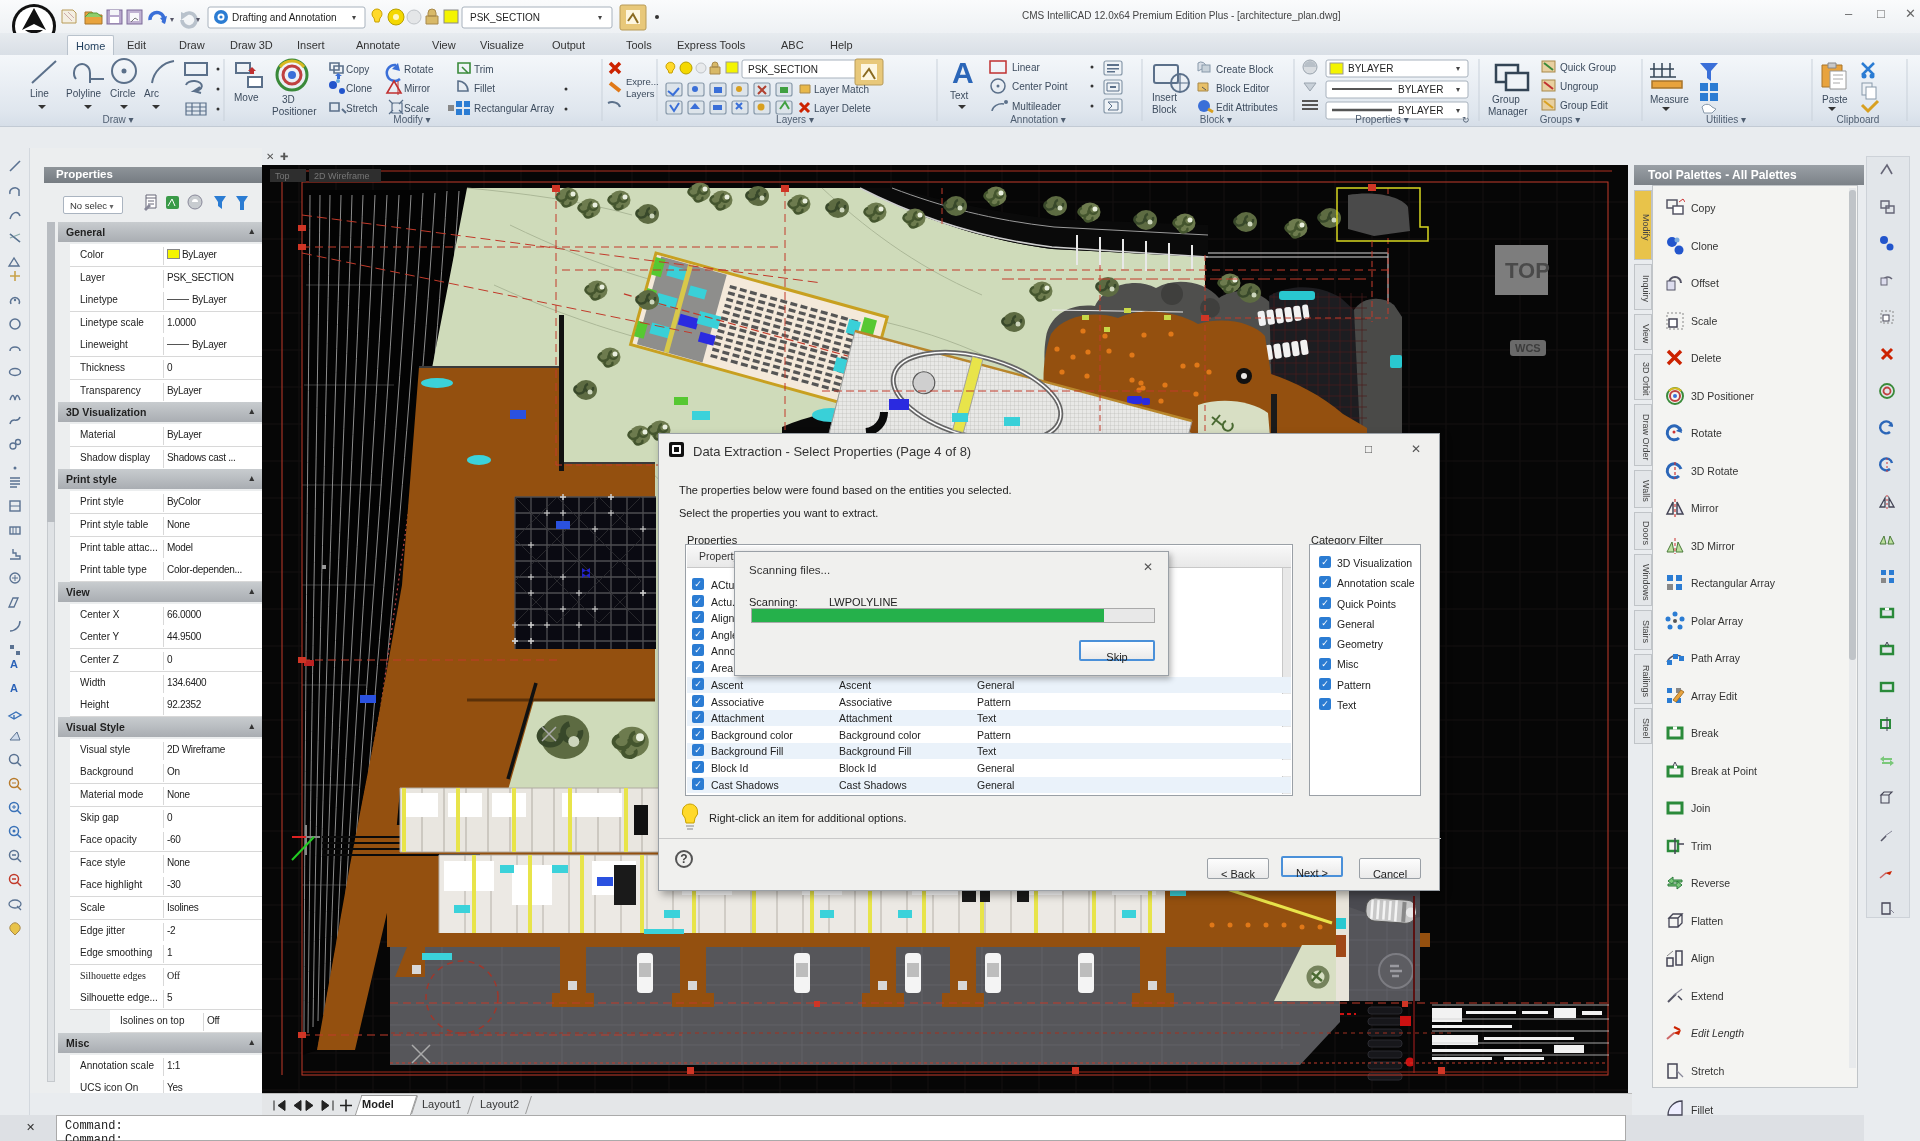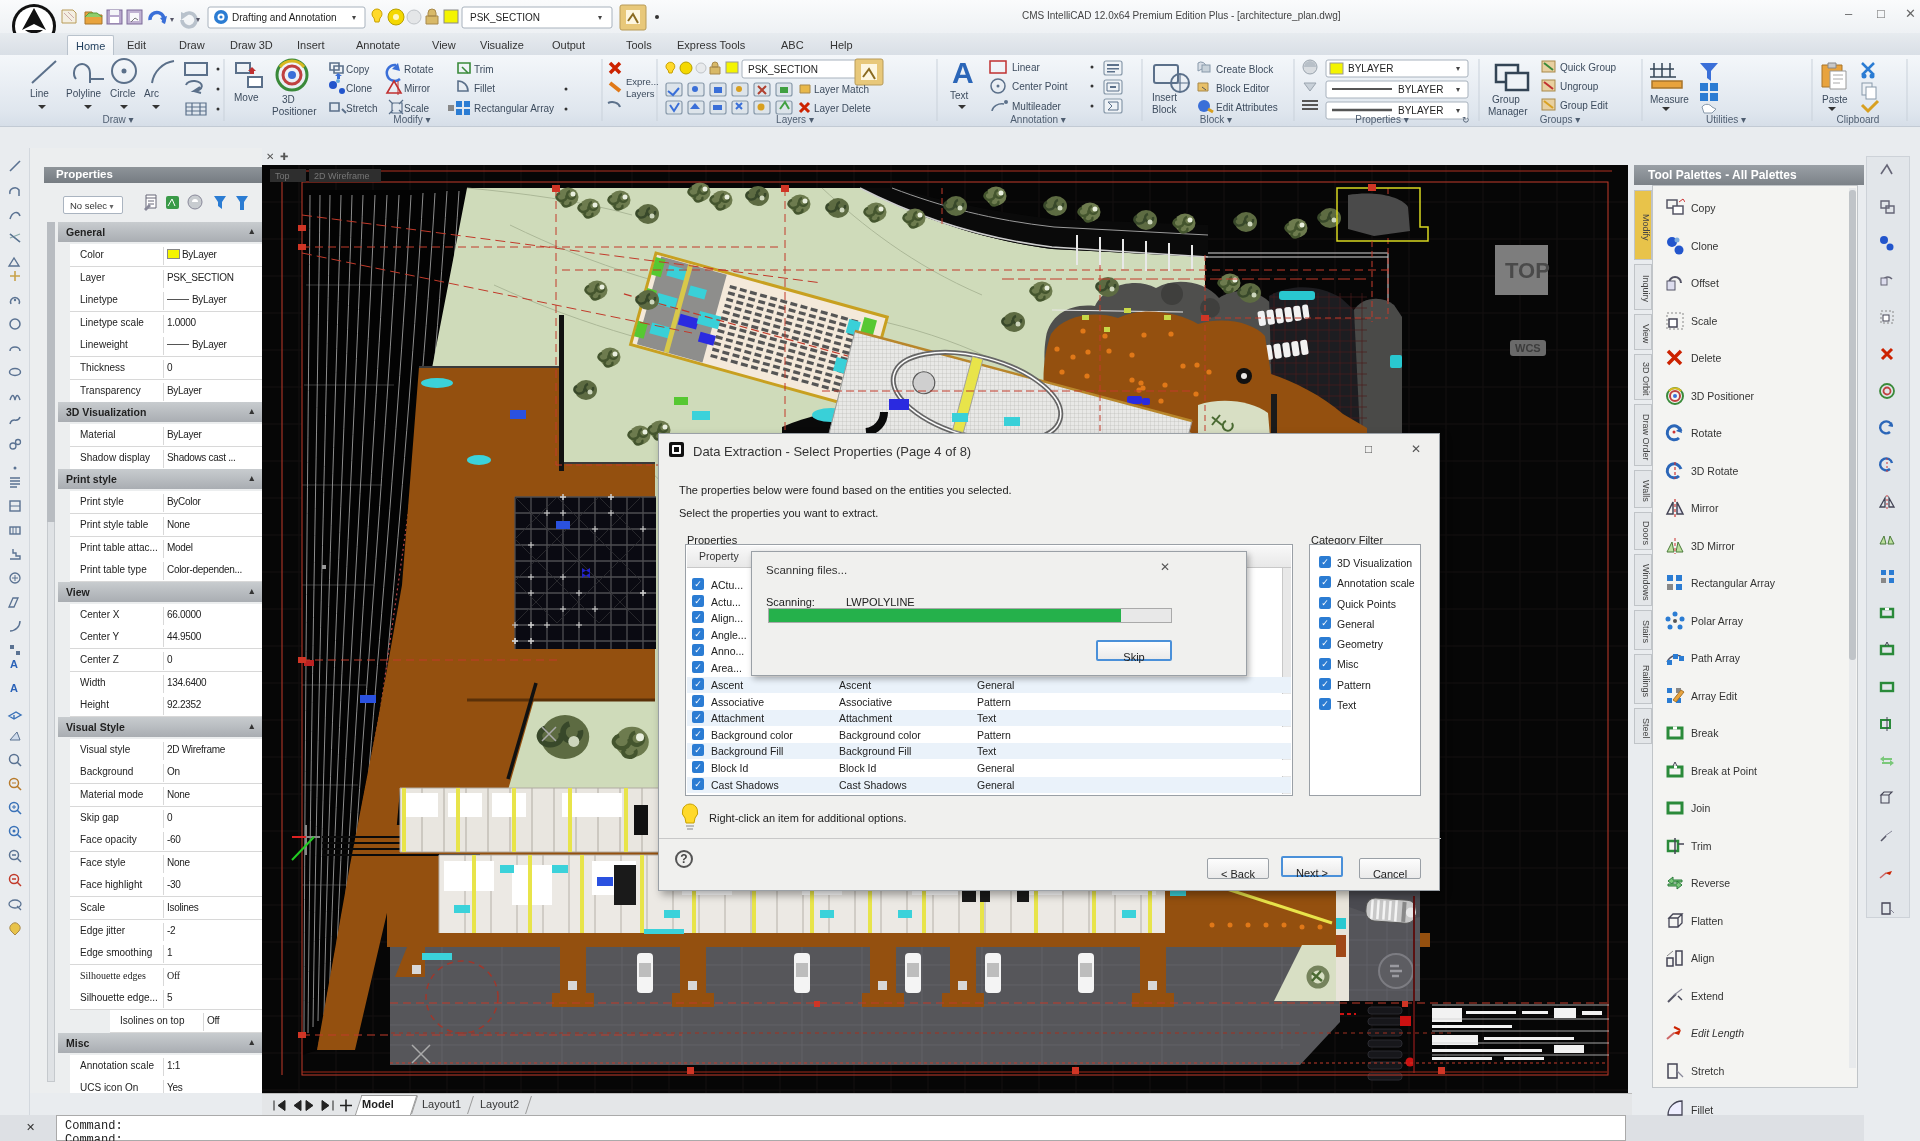--- a/index.html
+++ b/index.html
@@ -41,21 +41,21 @@
   
   #palette { left:1632px; top:148px; width:232px; height:942px; background:#e9ecef; }
   #palhead { left:2px; top:17px; width:230px; height:20px; background:linear-gradient(#9aa0a6,#7c8288); color:#fff; font-weight:bold; font-size:12px; padding:3px 0 0 14px; }
   #palbody { left:20px; top:37px; width:206px; height:903px; background:#f4f4f2; border:1px solid #c0c4c8; }
   .palitem { position:absolute; left:8px; font-size:10.5px; color:#333; }
   .ptab { position:absolute; left:2px; width:18px; background:#e3e6e9; border:1px solid #c0c4c8; font-size:9px; color:#444; writing-mode:vertical-rl; text-align:center; border-radius:0 0 0 0; }
   
   #rightstrip { left:1864px; top:148px; width:56px; height:993px; background:#e9ecef; }
   
   #dlg { left:658px; top:433px; width:782px; height:458px; background:#f0f0ee; border:1px solid #9aa0a6; box-shadow:3px 4px 8px rgba(0,0,0,0.35); font-size:11px; color:#222; }
-  #subdlg { position:absolute; left:75px; top:117px; width:496px; height:125px; background:#f0f0ee; border:1px solid #9aa0a6; box-shadow:2px 3px 6px rgba(0,0,0,0.3);margin-left:17px; }
+  #subdlg { position:absolute; left:75px; top:117px; width:435px; height:125px; background:#f0f0ee; border:1px solid #9aa0a6; box-shadow:2px 3px 6px rgba(0,0,0,0.3); }
   .btn { position:absolute; height:21px; background:linear-gradient(#fdfdfd,#eaeaea); border:1px solid #9aa0a6; border-radius:2px; font-size:11px; color:#222; text-align:center; padding-top:9px; }
   .chk { position:absolute; width:12px; height:12px; background:#2b7cd3; border-radius:2px; color:#fff; font-size:9px; text-align:center; line-height:12px; }
 </style>
 </head>
 <body>
 <div id="page">
   <div id="titlebar" class="abs">
     <svg class="abs" style="left:0;top:0;" width="660" height="33" viewBox="0 0 660 33">
       <circle cx="34" cy="26" r="22" fill="#111"></circle>
         <circle cx="34" cy="26" r="19" fill="#fff"></circle>

